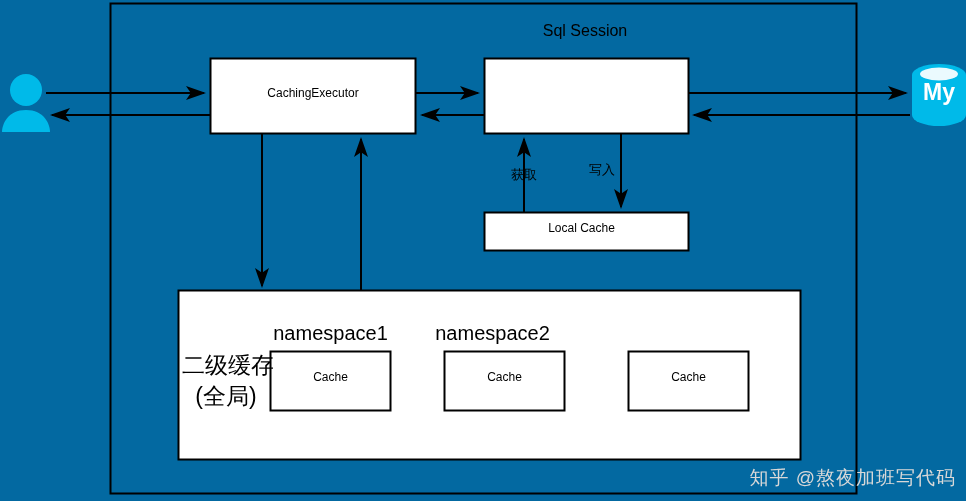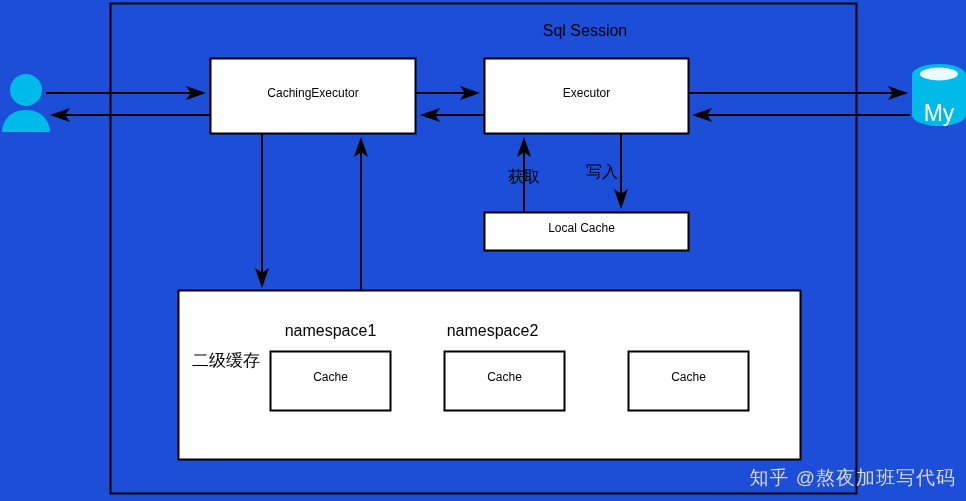--- a/index.html
+++ b/index.html
@@ -7,54 +7,54 @@
     padding: 0;
     background: #ffffff;
   }
   body {
     font-family: "Liberation Sans", "DejaVu Sans", sans-serif;
   }
   #canvas {
     position: relative;
     width: 966px;
     height: 501px;
-    background: #1d4ed8;
+    background: #0369a1;
     overflow: hidden;
   }
   svg.layer {
     position: absolute;
     left: 0;
     top: 0;
     width: 966px;
     height: 501px;
   }
   .lbl {
     position: absolute;
     color: #000000;
     white-space: nowrap;
     line-height: 1.1;
   }
   .box-label {
     font-size: 12px;
     text-align: center;
   }
   .ns-label {
-    font-size: 16px;
+    font-size: 20px;
     text-align: center;
   }
   .title-label {
     font-size: 16px;
     text-align: center;
   }
   .cn-label {
-    font-size: 16px;
+    font-size: 13px;
     text-align: center;
   }
   .cn-block {
-    font-size: 17px;
+    font-size: 23px;
     text-align: center;
     line-height: 1.35;
   }
   .watermark {
     position: absolute;
     right: 10px;
     bottom: 10px;
     font-size: 19px;
     color: #d8d8d8;
     letter-spacing: 1px;
@@ -117,36 +117,36 @@
       <path d="M912 75 L912 115 A27 11 0 0 0 966 115 L966 75 Z" fill="#00BAE9"></path>
       <ellipse cx="939" cy="75" rx="27" ry="11" fill="#00BAE9"></ellipse>
       <ellipse cx="939" cy="74" rx="19" ry="6.5" fill="#ffffff" opacity="0.92"></ellipse>
     </g>
   </svg>
 
   <div class="lbl title-label" style="left:505px; top:22px; width:160px;">Sql Session</div>
 
   <div class="lbl box-label" style="left:210px; top:87px; width:206px;">CachingExecutor</div>
 
-  <div class="lbl box-label" style="left:484px; top:87px; width:205px;">Executor</div>
 
   <div class="lbl box-label" style="left:484px; top:222px; width:195px;">Local Cache</div>
 
   <div class="lbl cn-label" style="left:496px; top:168px; width:56px;">获取</div>
 
   <div class="lbl cn-label" style="left:574px; top:163px; width:56px;">写入</div>
 
   <div class="lbl cn-block" style="left:182px; top:350px; width:88px;">
     <div>二级缓存</div>
+    <div>(全局)</div>
   </div>
 
   <div class="lbl ns-label" style="left:270px; top:322px; width:121px;">namespace1</div>
   <div class="lbl ns-label" style="left:432px; top:322px; width:121px;">namespace2</div>
 
   <div class="lbl box-label" style="left:270px; top:371px; width:121px;">Cache</div>
   <div class="lbl box-label" style="left:444px; top:371px; width:121px;">Cache</div>
   <div class="lbl box-label" style="left:628px; top:371px; width:121px;">Cache</div>
 
-  <div class="lbl" style="left:912px; top:101px; width:54px; text-align:center; font-size:23px; font-weight:normal; color:#ffffff;">My</div>
+  <div class="lbl" style="left:912px; top:80px; width:54px; text-align:center; font-size:23px; font-weight:bold; color:#ffffff;">My</div>
 
   <div class="watermark">知乎 @熬夜加班写代码</div>
 
 </div>
 
 </body></html>

